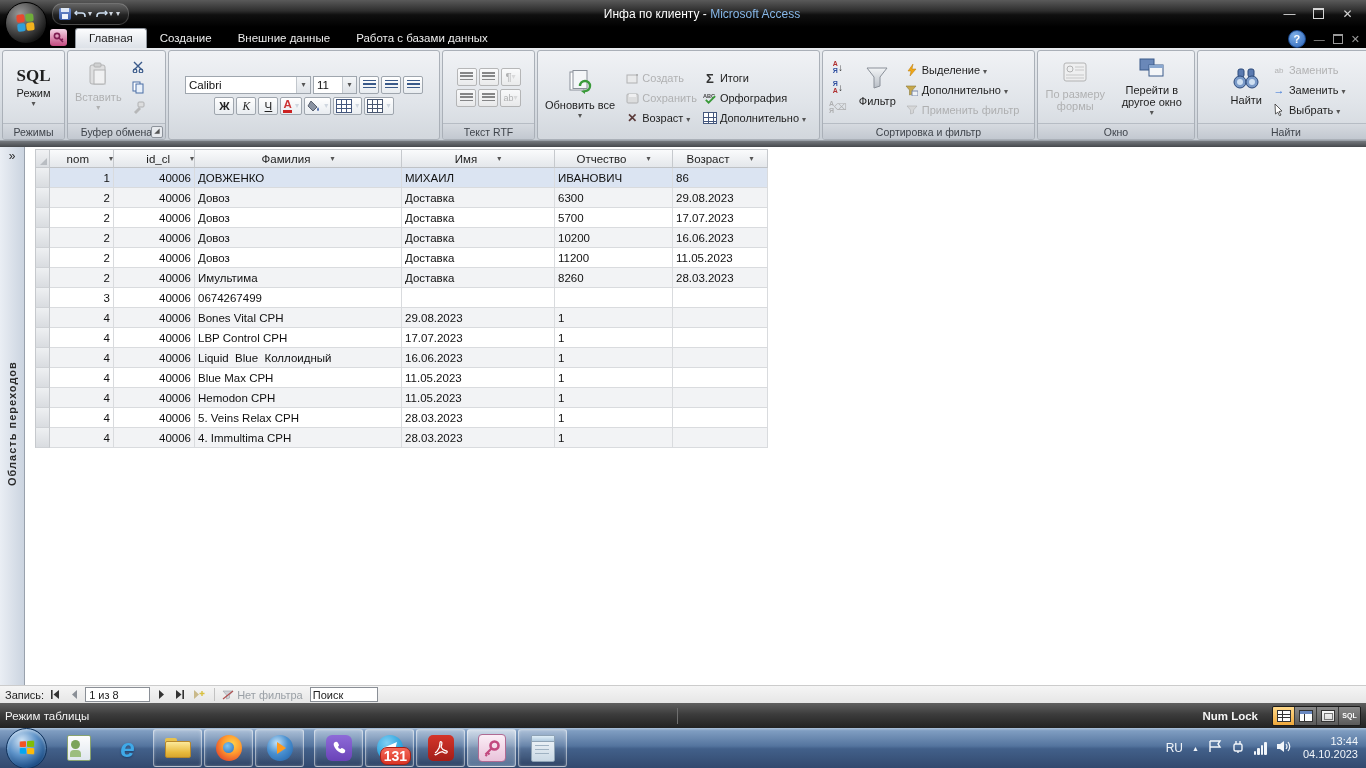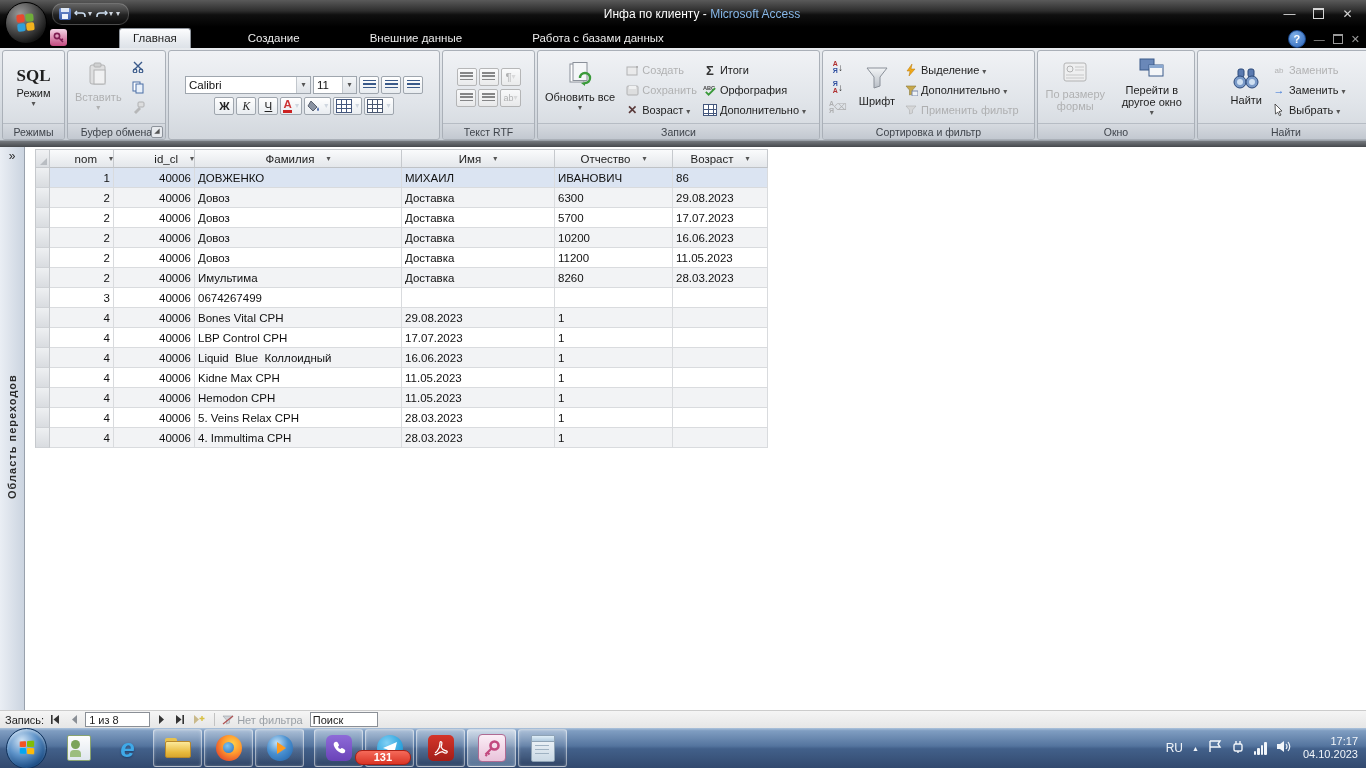--- a/index.html
+++ b/index.html
@@ -20,21 +20,21 @@
   .dar{font-size:8px;color:#cfd6df;line-height:1;}
   .title-text{flex:1;text-align:center;font-size:12px;color:#fff;white-space:nowrap;}
   .title-app{color:#86b7e8;}
   .winbtns{display:flex;margin-right:4px;}
   .winbtn{width:29px;height:19px;display:flex;align-items:center;justify-content:center;color:#d6d6d6;font-size:12px;}
   .restore-glyph{width:9px;height:8px;border:1px solid #d6d6d6;border-top-width:2px;}
 
   
   .tabrow{height:21px;background:#000;display:flex;align-items:flex-end;padding-left:50px;flex:none;position:relative;}
   .keybadge{width:17px;height:17px;border-radius:3px;background:linear-gradient(#f3d5e6,#c2497f);margin:0 8px 2px 0;display:flex;align-items:center;justify-content:center;}
-  .tab{padding:3px 13px 4px;font-size:11.5px;color:#ececec;white-space:nowrap;margin-left:44px;}
+  .tab{padding:3px 13px 4px;font-size:11.5px;color:#ececec;white-space:nowrap;}
   .tab.active{background:linear-gradient(#fcfdfe,#eaedf1 55%,#dde2e8);color:#1c1c1c;border:1px solid #8f959d;border-bottom:none;border-radius:3px 3px 0 0;}
   .tabrow-right{position:absolute;right:6px;top:3px;display:flex;align-items:center;gap:8px;}
   .helpdot{width:16px;height:16px;border-radius:50%;background:radial-gradient(circle at 35% 30%,#7fb0e8,#2a63b8);color:#fff;font-size:11px;font-weight:bold;display:flex;align-items:center;justify-content:center;border:1px solid #1b4a90;}
   .childbtn{color:#9a9a9a;font-size:11px;}
   .childrestore{width:8px;height:7px;border:1px solid #9a9a9a;border-top-width:2px;display:inline-block;}
 
   
   .ribbon{height:90px;background:linear-gradient(#e7eaee,#d8dde3 55%,#c9cfd6);display:flex;gap:2px;padding:2px 0 0 2px;flex:none;border-bottom:1px solid #9aa0a7;}
   .rgroup{border:1px solid #aab0b8;border-radius:3px;background:linear-gradient(#f0f2f5,#e0e4e9 60%,#d2d7dd);display:flex;flex-direction:column;flex:none;overflow:hidden;}
   .rc{flex:1;display:flex;align-items:center;padding:2px 3px;gap:3px;}
@@ -64,21 +64,21 @@
 
   
   .main{flex:1;display:flex;background:#fff;overflow:hidden;}
   .shutter{width:24px;flex:none;background:linear-gradient(90deg,#eaeef4,#cbd4e0);border-right:1px solid #99a1ac;display:flex;flex-direction:column;align-items:center;}
   .shutter-chevron{font-size:12px;color:#2a2a2a;padding-top:2px;}
   .shutter-label{flex:1;display:flex;align-items:center;justify-content:center;writing-mode:vertical-rl;transform:rotate(180deg);font-size:11px;font-weight:bold;color:#2a2a2a;letter-spacing:1px;}
   .datasheet{flex:1;padding:2px 0 0 10px;position:relative;}
   .grid-header{display:flex;height:19px;}
   .corner{width:15px;flex:none;background:linear-gradient(#f1f2f4,#dbdee2);border:1px solid #c6c9cd;box-sizing:border-box;position:relative;}
   .corner::after{content:"";position:absolute;right:2px;bottom:2px;border-left:7px solid transparent;border-bottom:7px solid #b9bdc2;}
-  .hcell{background:linear-gradient(#fafbfc,#e4e7eb);border-top:1px solid #c6c9cd;border-right:1px solid #c6c9cd;border-bottom:1px solid #bfc2c6;box-sizing:border-box;display:flex;align-items:center;justify-content:center;gap:12px;font-size:11.5px;color:#1c1c1c;flex:none;}
+  .hcell{background:linear-gradient(#fafbfc,#e4e7eb);border-top:1px solid #c6c9cd;border-right:1px solid #c6c9cd;border-bottom:1px solid #bfc2c6;box-sizing:border-box;display:flex;align-items:center;justify-content:center;gap:20px;font-size:11.5px;color:#1c1c1c;flex:none;}
   .harr{font-size:8px;color:#555;}
   .trow{display:flex;height:20px;}
   .rowsel{width:15px;flex:none;background:linear-gradient(#eef0f2,#d9dce0);border-left:1px solid #c6c9cd;border-right:1px solid #c6c9cd;border-bottom:1px solid #cfd2d6;box-sizing:border-box;}
   .cell{border-right:1px solid #d9dbde;border-bottom:1px solid #d9dbde;box-sizing:border-box;font-size:11.5px;color:#101010;display:flex;align-items:center;padding:0 3px;flex:none;background:#fff;white-space:pre;overflow:hidden;}
   .c0{width:64px;justify-content:flex-end;}
   .c1{width:81px;justify-content:flex-end;}
   .c2{width:207px;} .c3{width:153px;} .c4{width:118px;} .c5{width:95px;}
   .trow.alt .cell{background:#f2f3f5;}
   .trow.selected .cell{background:#dbe4f2;}
 
@@ -127,21 +127,21 @@
   .ic-ie{font-size:26px;font-style:italic;font-weight:bold;color:#3fa9e8;text-shadow:0 1px 2px rgba(0,40,90,.5);line-height:1;}
   .ic-folder{width:26px;height:20px;position:relative;}
   .ic-folder::before{content:"";position:absolute;left:0;top:0;width:12px;height:5px;border-radius:2px 2px 0 0;background:#e8c24d;}
   .ic-folder::after{content:"";position:absolute;left:0;top:3px;width:26px;height:17px;border-radius:2px;background:linear-gradient(#fce99a,#e8b93c 70%,#d7a52e);border:1px solid #b8882a;box-sizing:border-box;}
   .ic-ff{width:26px;height:26px;border-radius:50%;background:radial-gradient(circle at 62% 35%,#ffd24a,#ff9a2e 40%,#e8542c 75%,#b53322);position:relative;}
   .ic-ff::after{content:"";position:absolute;left:7px;top:7px;width:11px;height:11px;border-radius:50%;background:radial-gradient(circle at 40% 35%,#7fc4f0,#2a6fb8);}
   .ic-wmp{width:26px;height:26px;border-radius:50%;background:radial-gradient(circle at 38% 30%,#bfe0f7,#4a90d0 45%,#1c5fa8);display:flex;align-items:center;justify-content:center;}
   .ic-wmp span{width:0;height:0;border-left:9px solid #ff9a1e;border-top:6px solid transparent;border-bottom:6px solid transparent;margin-left:3px;}
   .ic-viber{width:26px;height:26px;border-radius:6px;background:linear-gradient(#8e6bd8,#6a43b8);display:flex;align-items:center;justify-content:center;}
   .ic-tg{width:26px;height:26px;border-radius:50%;background:radial-gradient(circle at 38% 30%,#7fd0f5,#2fa3dc 60%,#1b86c0);display:flex;align-items:center;justify-content:center;}
-  .badge{position:absolute;right:2px;bottom:1px;background:linear-gradient(#f56a5a,#d93425);color:#fff;font-size:11px;font-weight:bold;border-radius:7px;padding:1px 18px;border:1px solid #a81f14;line-height:1;}
+  .badge{position:absolute;right:2px;bottom:1px;background:linear-gradient(#f56a5a,#d93425);color:#fff;font-size:14px;font-weight:bold;border-radius:7px;padding:1px 3px;border:1px solid #a81f14;line-height:1;}
   .ic-pdf{width:26px;height:26px;border-radius:5px;background:linear-gradient(#d4352a,#a31d18);display:flex;align-items:center;justify-content:center;}
   .ic-access{width:26px;height:26px;border-radius:4px;background:linear-gradient(#fbeef6,#e9c2da);border:1px solid #b06a92;display:flex;align-items:center;justify-content:center;}
   .ic-notepad{width:22px;height:25px;background:linear-gradient(#f4f8fb,#c9d8e4);border:1px solid #8fa3b5;border-radius:2px;position:relative;}
   .ic-notepad::before{content:"";position:absolute;left:0;top:0;right:0;height:5px;background:linear-gradient(#dfeef8,#b3ccdf);border-bottom:1px solid #8fa3b5;}
   .ic-notepad::after{content:"";position:absolute;left:3px;top:9px;width:14px;height:10px;background:repeating-linear-gradient(#9fb2c2 0 1px,transparent 1px 4px);}
   .tray{position:absolute;right:4px;top:0;height:40px;display:flex;align-items:center;gap:9px;color:#f2f6fa;}
   .tray-lang{font-size:12px;}
   .tray-up{font-size:7px;}
   .bars{display:flex;align-items:flex-end;gap:1px;height:13px;}
   .bars span{width:2.5px;background:#f2f6fa;border-radius:1px;}
@@ -388,21 +388,20 @@
             </span>
           <span class="rowbtn">
               <span class="tinyico">
                 <span class="grid-icon" style="width:12px;height:10px;"></span>
               </span>
               <span>Дополнительно</span>
               <span class="dar" style="color:#555;">▾</span>
             </span>
         </div>
       </div>
-      <div class="rlabel">Записи</div>
     </div>
 
     <div class="rgroup" style="width:211px;">
       <div class="rc" style="gap:5px;">
         <div class="vstack">
           <span class="sbtn noborder">
               <span class="sortletters">
                 <span style="color:#b03030;">А</span>
                 <span style="color:#3050a0;">Я</span>
               </span>
@@ -428,21 +427,21 @@
             <svg width="26" height="24" viewBox="0 0 26 24">
                 <path d="M3 2 H23 L16 11 V20 L10 22 V11 Z" fill="url(#g1)" stroke="#8a9099"></path>
                 <defs>
                   <linearGradient id="g1" x1="0" y1="0" x2="0" y2="1">
                     <stop offset="0" stop-color="#f2f4f6"></stop>
                     <stop offset="1" stop-color="#b8bec6"></stop>
                   </linearGradient>
                 </defs>
               </svg>
           </span>
-          <span>Шрифт</span>
+          <span>Фильтр</span>
         </div>
         <div class="vstack">
           <span class="rowbtn">
               <span class="tinyico">
                 <svg width="12" height="12" viewBox="0 0 12 12">
                   <path d="M7 0 L2 7 H5 L4 12 L10 5 H6 Z" fill="#f0a818" stroke="#b87808" stroke-width=".5"></path>
                 </svg>
               </span>
               <span>Выделение</span>
               <span class="dar" style="color:#555;">▾</span>
@@ -660,21 +659,21 @@
       <div class="cell c1">40006</div>
       <div class="cell c2">Liquid  Blue  Коллоидный</div>
       <div class="cell c3">16.06.2023</div>
       <div class="cell c4">1</div>
       <div class="cell c5"></div>
     </div>
           <div class="trow">
       <div class="rowsel"></div>
       <div class="cell c0">4</div>
       <div class="cell c1">40006</div>
-      <div class="cell c2">Kidne Max CPH</div>
+      <div class="cell c2">Blue Max CPH</div>
       <div class="cell c3">11.05.2023</div>
       <div class="cell c4">1</div>
       <div class="cell c5"></div>
     </div>
           <div class="trow alt">
       <div class="rowsel"></div>
       <div class="cell c0">4</div>
       <div class="cell c1">40006</div>
       <div class="cell c2">Hemodon CPH</div>
       <div class="cell c3">11.05.2023</div>
@@ -738,20 +737,40 @@
     <span class="nofilter">
       <svg width="12" height="10" viewBox="0 0 12 10">
           <path d="M1 1 H11 L7.5 5 V8 L4.5 9 V5 Z" fill="#cfd3d8" stroke="#9aa0a6" stroke-width=".6"></path>
           <path d="M1 9 L11 1" stroke="#b05050" stroke-width="1.2"></path>
         </svg>
       <span>Нет фильтра</span>
     </span>
     <input class="searchbox" placeholder="Поиск" style="">
   </div>
 
+  <div class="statusbar">
+    <span class="status-left">Режим таблицы</span>
+    <span class="status-div"></span>
+    <span class="status-spacer"></span>
+    <span class="numlock">Num Lock</span>
+    <span class="viewbtns">
+      <span class="vbtn active">
+          <span class="mini-grid"></span>
+        </span>
+      <span class="vbtn">
+          <span class="mini-pivot"></span>
+        </span>
+      <span class="vbtn">
+          <span class="mini-layout"></span>
+        </span>
+      <span class="vbtn">
+          <span class="vsql">SQL</span>
+        </span>
+    </span>
+  </div>
 
   <div class="taskbar">
     <div class="startorb">
       <span class="winflag">
           <span class="wf1"></span>
           <span class="wf2"></span>
           <span class="wf3"></span>
           <span class="wf4"></span>
         </span>
     </div>
@@ -820,19 +839,19 @@
           <span style="height:4px;"></span>
           <span style="height:7px;"></span>
           <span style="height:10px;"></span>
           <span style="height:13px;"></span>
         </span>
       <span><svg width="16" height="13" viewBox="0 0 16 13">
             <path d="M1 4 H4 L8 1 V12 L4 9 H1 Z" fill="#f2f6fa"></path>
             <path d="M10 4 q2 2.5 0 5 M12 2 q3.5 4.5 0 9" fill="none" stroke="#f2f6fa" stroke-width="1.2"></path>
           </svg></span>
       <span class="clock">
-        <div>17:17</div>
+        <div>13:44</div>
         <div>04.10.2023</div>
       </span>
     </div>
   </div>
 
 </div>
 
 </body></html>

